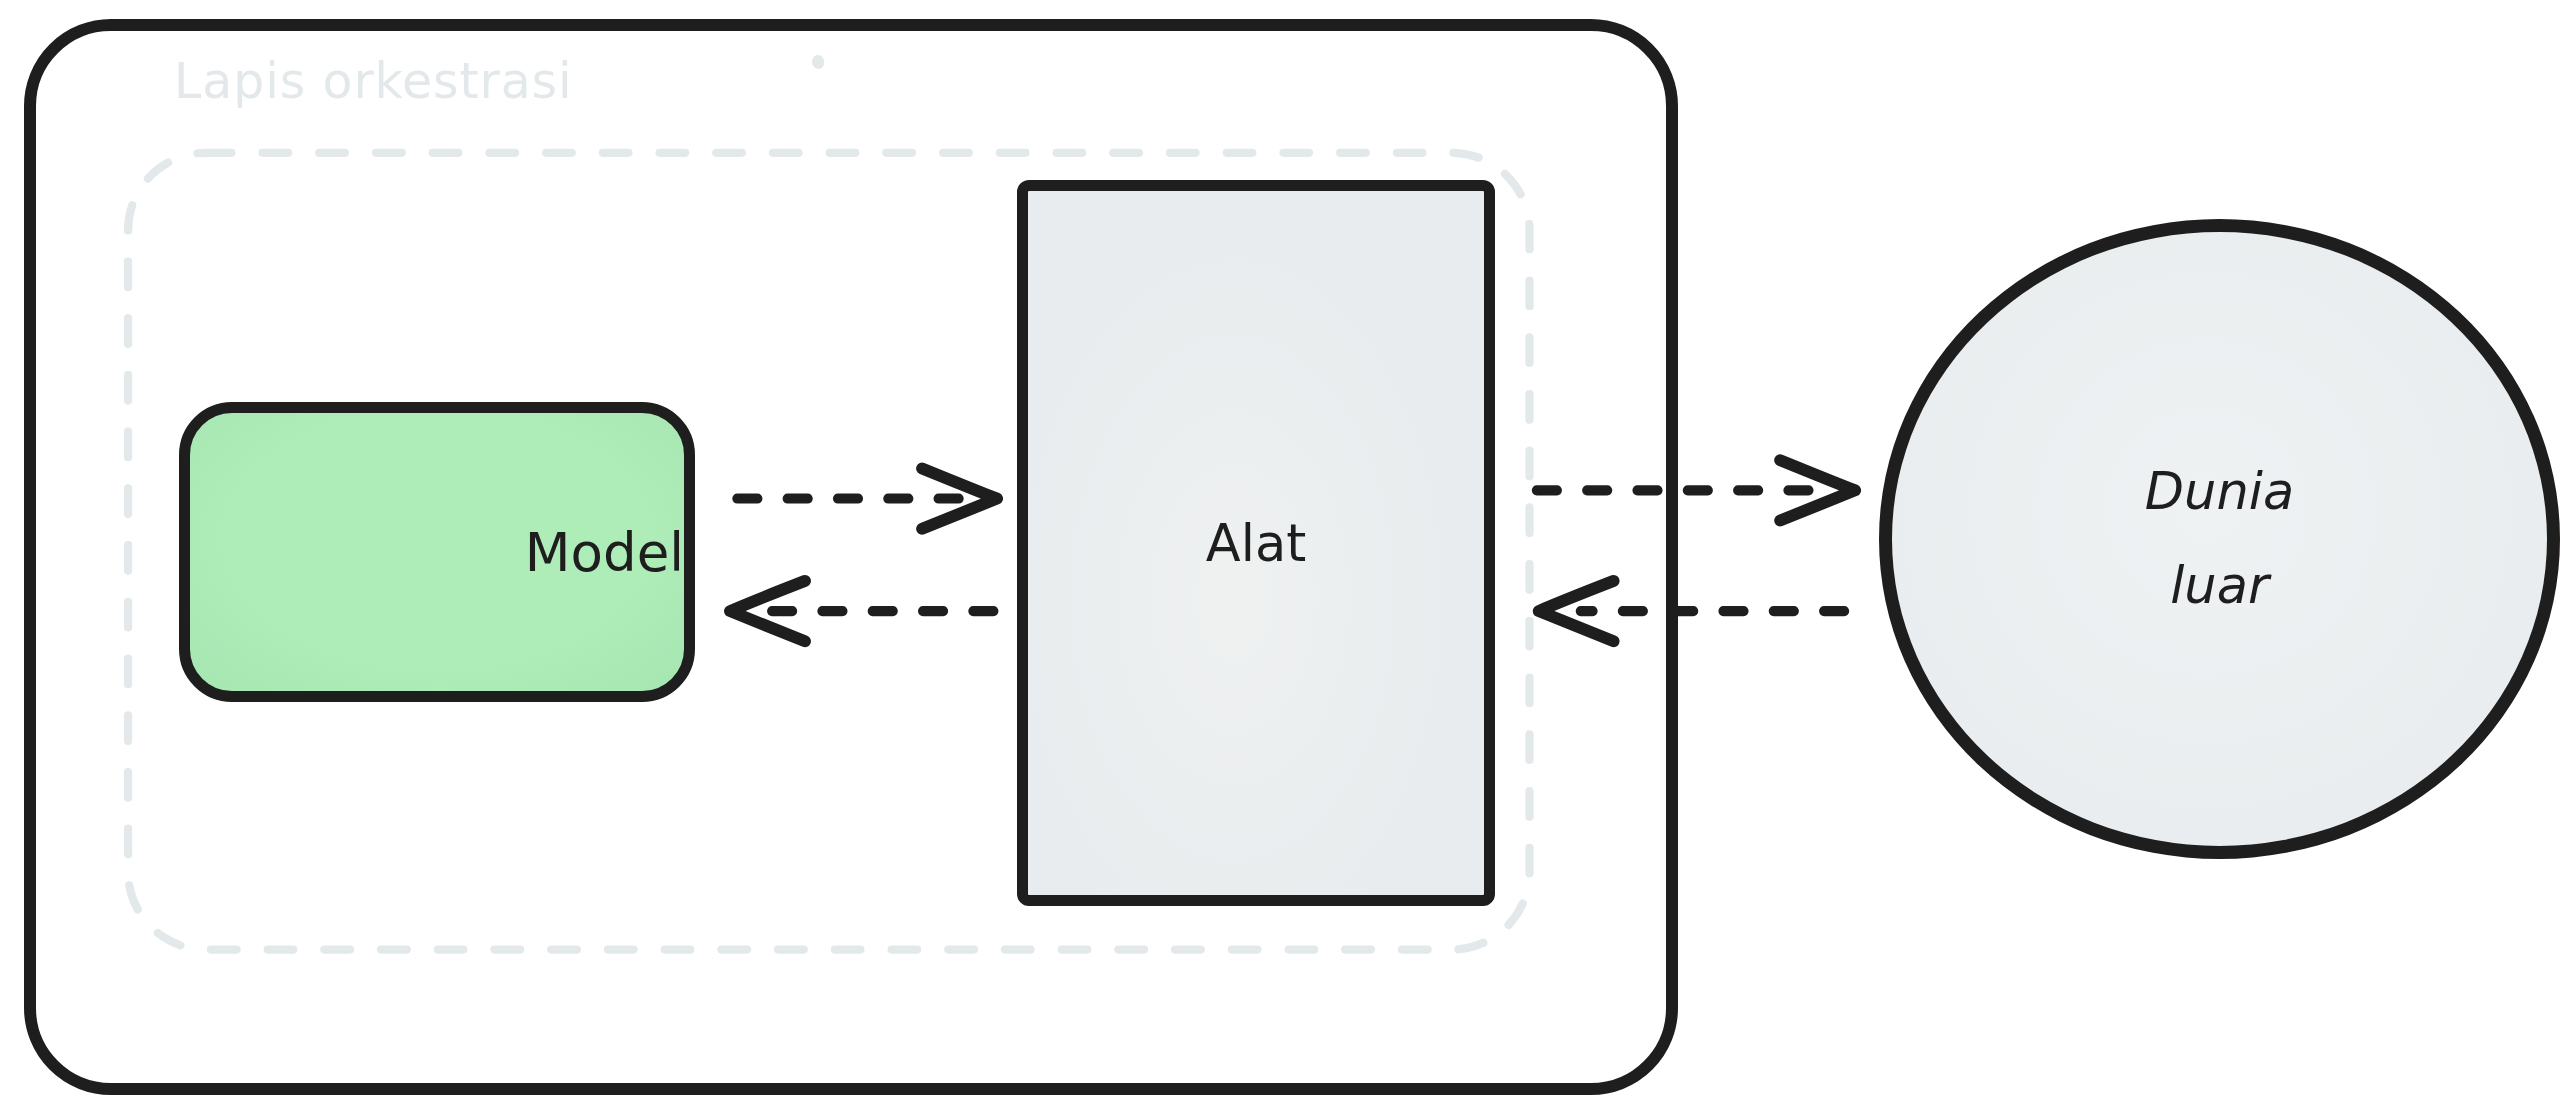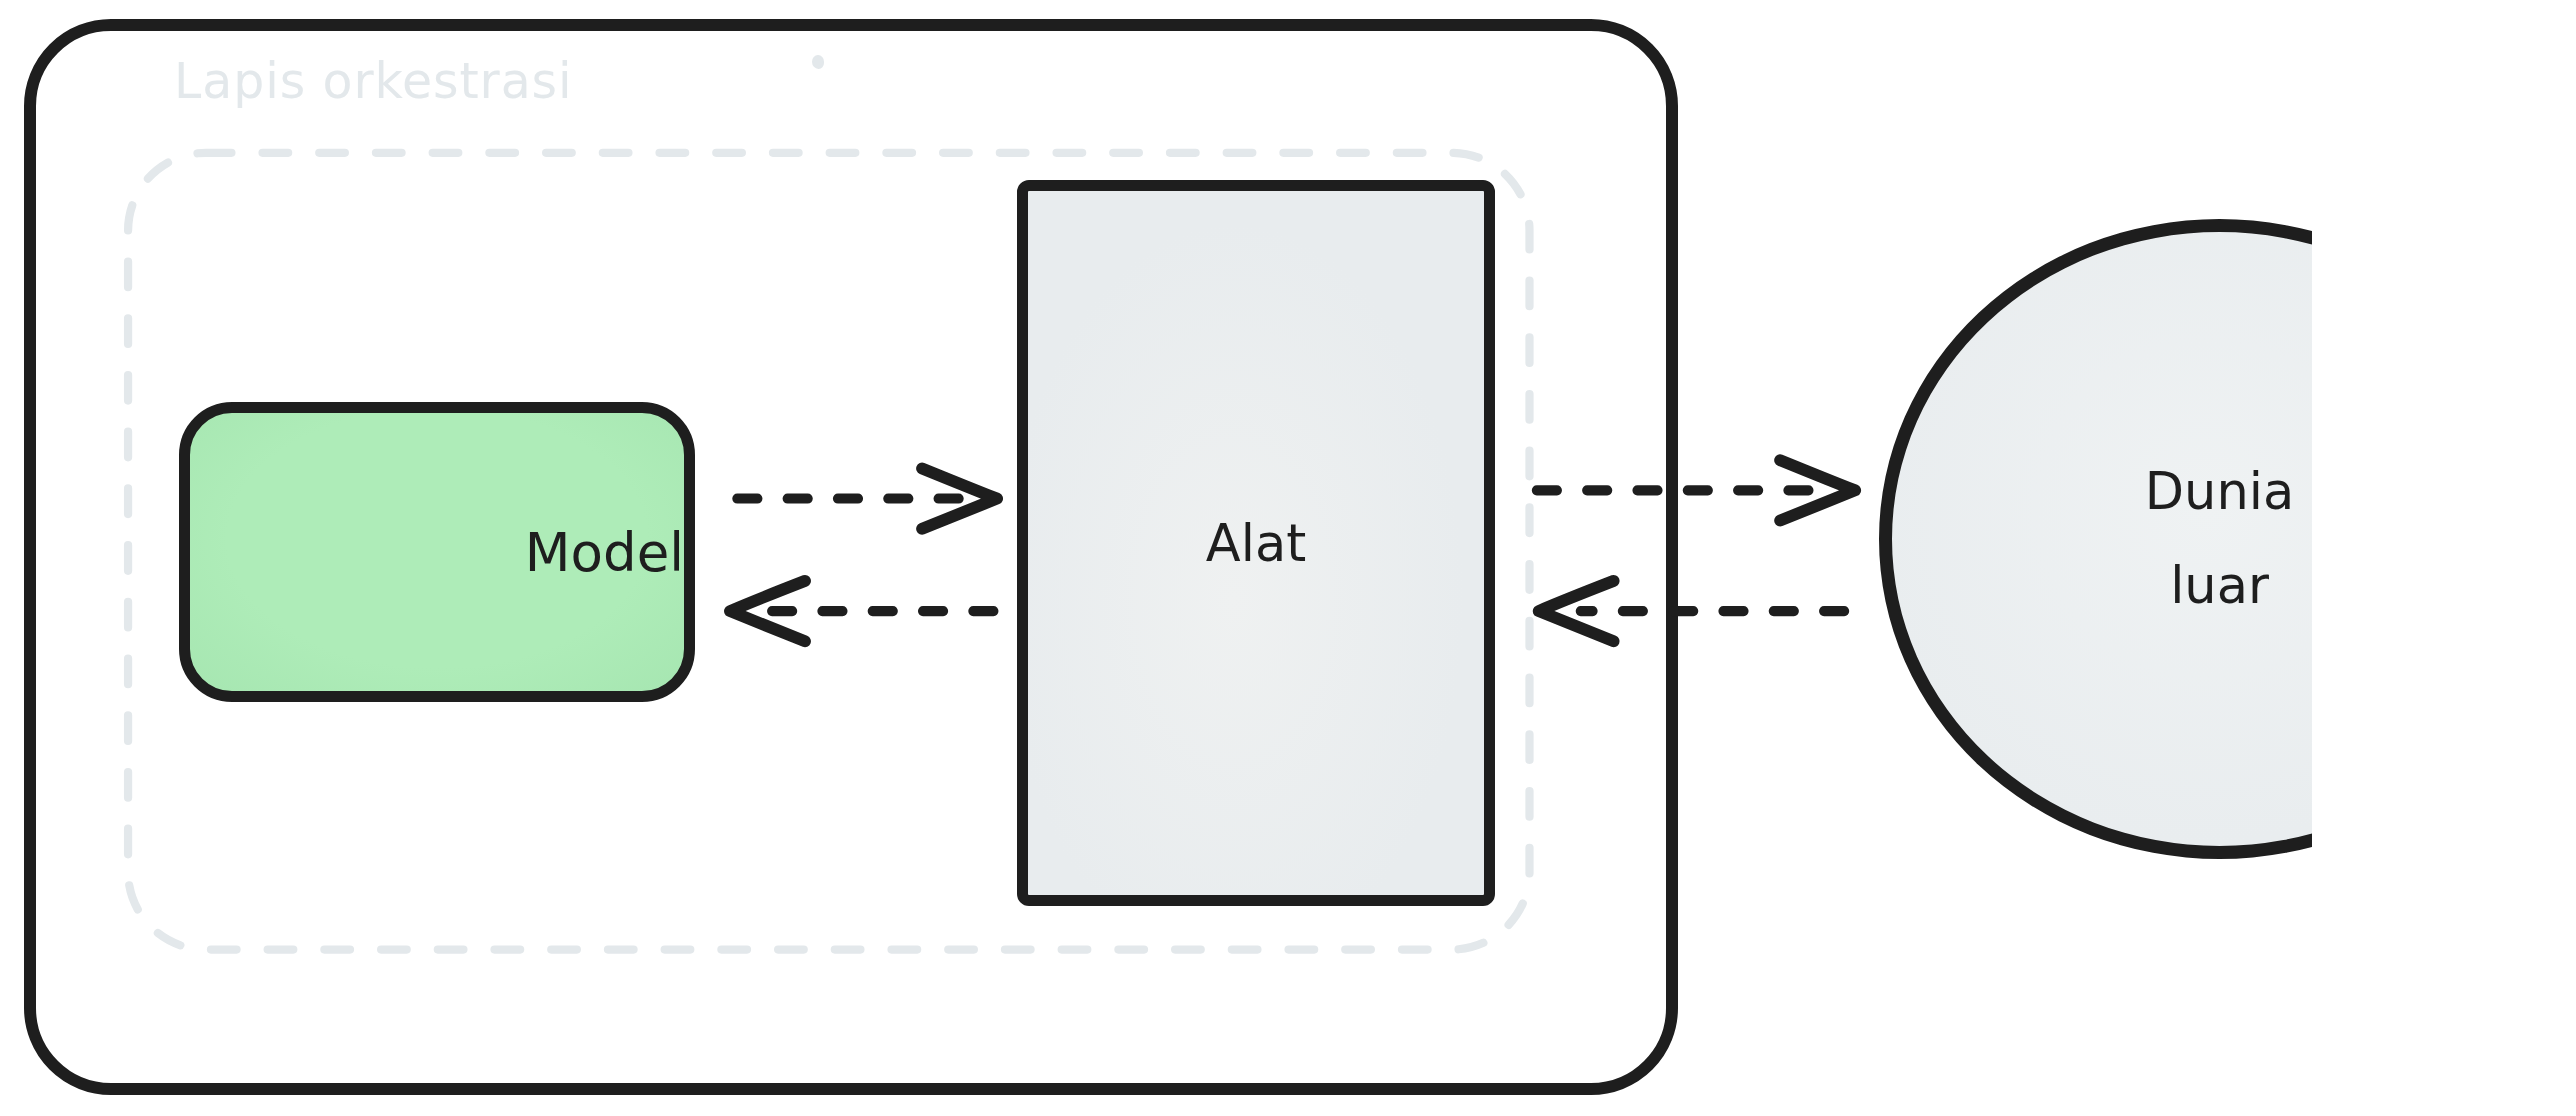--- a/index.html
+++ b/index.html
@@ -2,21 +2,21 @@
 <html style="--stroke: #1e1e1e; --model-fill: #aeecb8; --tool-fill: #e8ecee; --world-fill: #e9edef; --layer-dash: #e3e8eb; --layer-label-color: #e3e8eb; --background: #ffffff;font-size:14.6px"><head>
 <meta charset="utf-8">
 <style>
   html, body {
     margin: 0;
     padding: 0;
     background: #ffffff;
   }
   .canvas {
     position: relative;
-    width: 2312px;
+    width: 2576px;
     height: 1117px;
     background: var(--background, #ffffff);
     font-family: "DejaVu Sans", "Liberation Sans", sans-serif;
     overflow: hidden;
     color: var(--stroke, #1e1e1e);
   }
 
   
   .agent-box {
     position: absolute;
@@ -114,20 +114,21 @@
   .node-world {
     left: 1879px;
     top: 219px;
     width: 681px;
     height: 640px;
     border: 13.7px solid var(--stroke, #1e1e1e);
     border-radius: 50%;
     background: radial-gradient(ellipse at 48% 45%, #eff2f3 0%, var(--world-fill, #e9edef) 70%);
     font-size: 51px;
     flex-direction: column;
+    font-style: italic;
   }
   .node-world .line {
     display: block;
     line-height: 94px;
   }
 </style>
 </head>
 <body>
 
 <div class="canvas">

